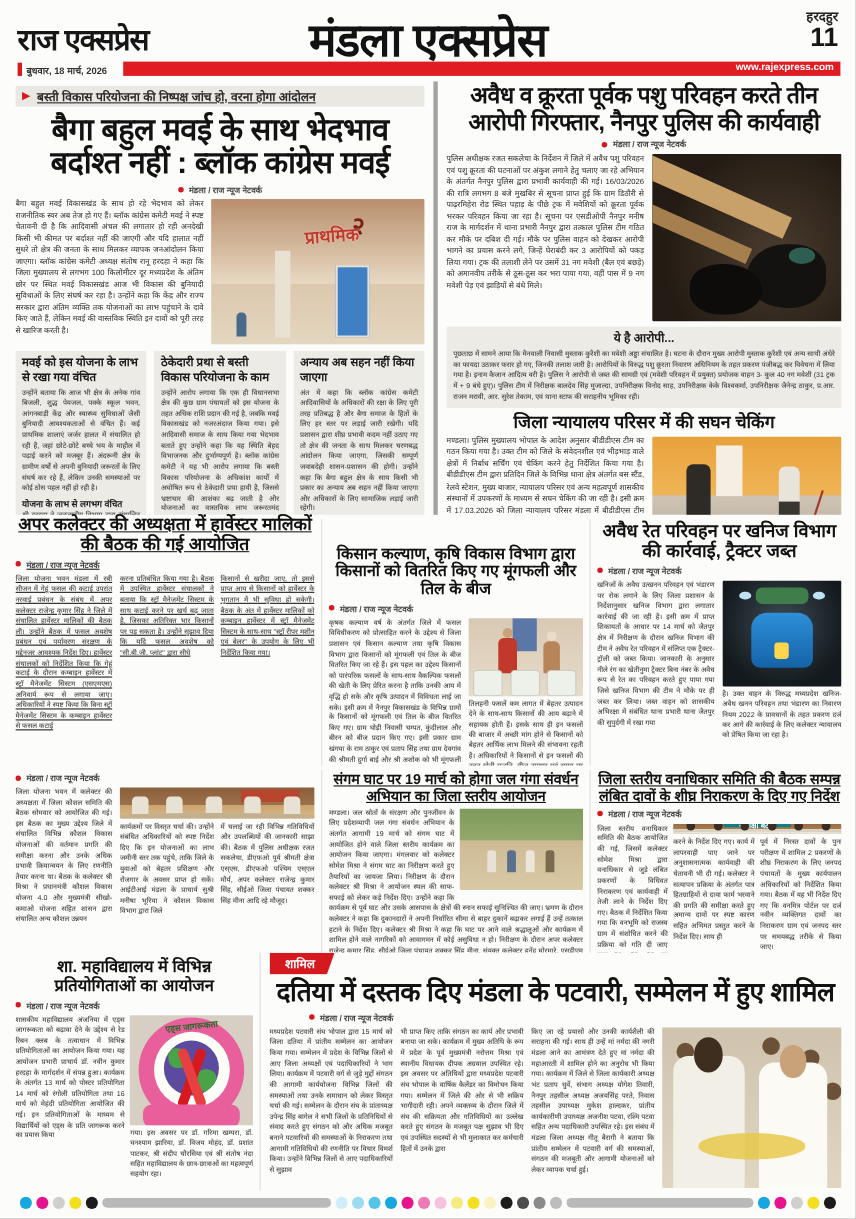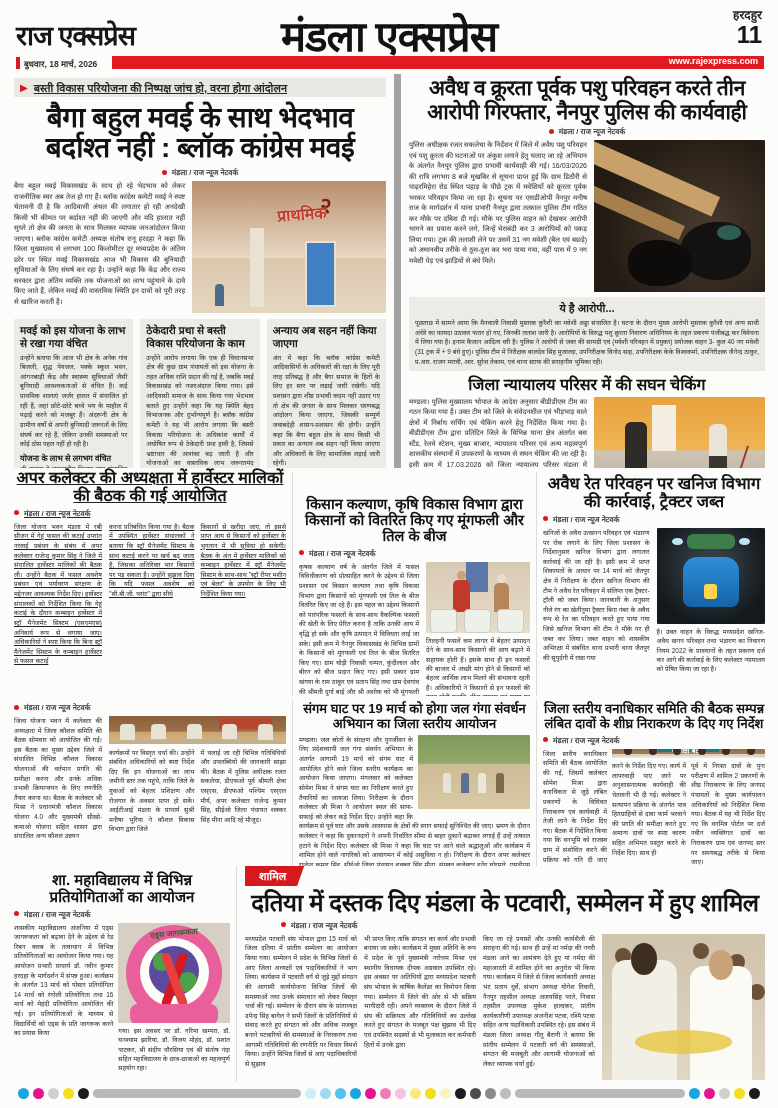--- a/index.html
+++ b/index.html
@@ -20,21 +20,21 @@
   .mast-bar span { color:#fff; font-size:9px; font-weight:bold; }
 
   
   .article { position:absolute; overflow:hidden; }
   .kicker { display:flex; align-items:center; gap:6px; background:#e9e8e3; padding:2px 6px; height:19px; }
   .kicker .arrow { color:#d6191f; font-size:10px; line-height:1; }
   .kicker .ktext { font-size:11px; font-weight:bold; color:#2a2a2a; text-decoration:underline; }
   .hl-xl { font-size:28px; line-height:1.08; font-weight:bold; text-align:center; color:#121212; letter-spacing:-0.5px; margin:6px 0 4px; }
   .hl-lg { font-size:21px; line-height:1.12; font-weight:bold; text-align:center; color:#121212; letter-spacing:-0.4px; margin:2px 0 3px; }
   .hl-md { font-size:16px; line-height:1.12; font-weight:bold; text-align:center; color:#121212; margin:2px 0 3px; }
-  .hl-sm { font-size:13px; line-height:1.15; font-weight:bold; text-align:center; color:#121212; margin:2px 0 3px; }
+  .hl-sm { font-size:13px; line-height:1.15; font-weight:bold; text-align:center; color:#121212; margin:2px 0 3px;text-decoration:underline; }
   .byline { display:flex; align-items:center; gap:5px; justify-content:center; margin:2px 0 4px; }
   .byline .dot { width:5px; height:5px; border-radius:50%; background:#d6191f; }
   .byline .btext { font-size:7.5px; font-weight:bold; color:#444; }
   .body-txt { font-size:7px; line-height:1.5; text-align:justify; color:#2b2b2b; }
   .body-sm  { font-size:6.4px; line-height:1.5; text-align:justify; color:#2e2e2e; }
   .cols { display:flex; gap:7px; }
   .photo { position:relative; overflow:hidden; border-radius:1px; background:#c9b9a2; }
   .caption { font-size:6.4px; line-height:1.45; text-align:justify; color:#2e2e2e; margin-top:3px; }
   .graybox { background:#edebe6; padding:5px 6px; overflow:hidden; }
   .graybox .gtitle { font-size:10.5px; font-weight:bold; color:#1a1a1a; line-height:1.2; margin-bottom:3px; }
@@ -96,21 +96,21 @@
   .ph-shake { background:linear-gradient(180deg,#cfc3ae 0%,#e0d6c2 100%); }
   .ph-shake .bg-head { position:absolute; width:16px; height:16px; border-radius:50%; background:#6b5138; }
   .ph-shake .man-l { position:absolute; left:6%; bottom:0; width:40%; height:82%; background:#f2efe6; border-radius:14px 14px 0 0; }
   .ph-shake .man-l:before { content:""; position:absolute; left:30%; top:-14%; width:40%; height:26%; border-radius:50%; background:#3d2e20; }
   .ph-shake .man-r { position:absolute; right:8%; bottom:0; width:38%; height:78%; background:#fbfaf4; border-radius:14px 14px 0 0; }
   .ph-shake .man-r:before { content:""; position:absolute; left:30%; top:-14%; width:40%; height:26%; border-radius:50%; background:#caa27a; }
   .ph-shake .garl { position:absolute; bottom:18%; left:20%; width:60%; height:16%; background:#e8c84a; border-radius:50%; opacity:.85; }
 
   
   #a-baiga   { left:14px;  top:78px;  width:372px; height:390px; }
-  #a-cattle  { left:394px; top:74px;  width:371px; height:394px; border-left:7px solid #a3a3a3; padding-left:8px; }
+  #a-cattle  { left:394px; top:74px;  width:371px; height:394px; border-left:4px solid #a3a3a3; padding-left:8px; }
   #a-harv    { left:14px;  top:467px; width:272px; height:224px;text-decoration:underline; }
   #a-seeds   { left:292px; top:472px; width:238px; height:224px; border-left:1px solid #ddd; padding-left:6px; }
   #a-sand    { left:536px; top:472px; width:229px; height:224px; border-left:1px solid #ddd; padding-left:6px; }
   #a-skill   { left:14px;  top:700px; width:272px; height:166px; }
   #a-ghat    { left:292px; top:700px; width:238px; height:166px; border-left:1px solid #ddd; padding-left:6px; }
   #a-forest  { left:536px; top:700px; width:229px; height:166px; border-left:1px solid #ddd; padding-left:6px; }
   #a-college { left:14px;  top:870px; width:216px; height:212px; }
   #a-patwari { left:236px; top:866px; width:529px; height:216px; border-left:1px solid #ddd; padding-left:8px; }
 
   .strip { display:flex; align-items:center; height:20px; }

